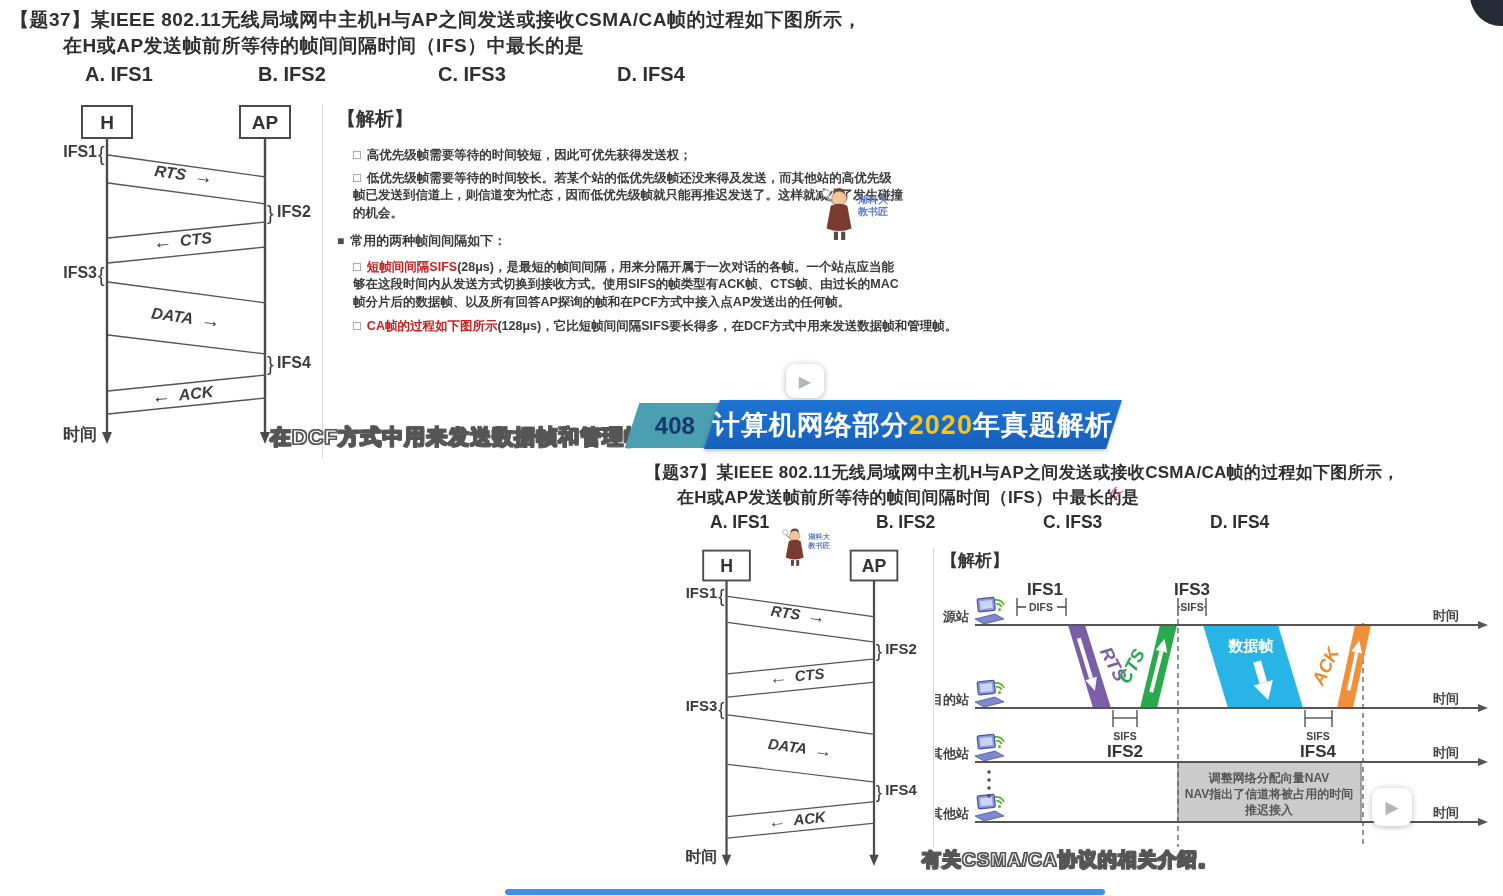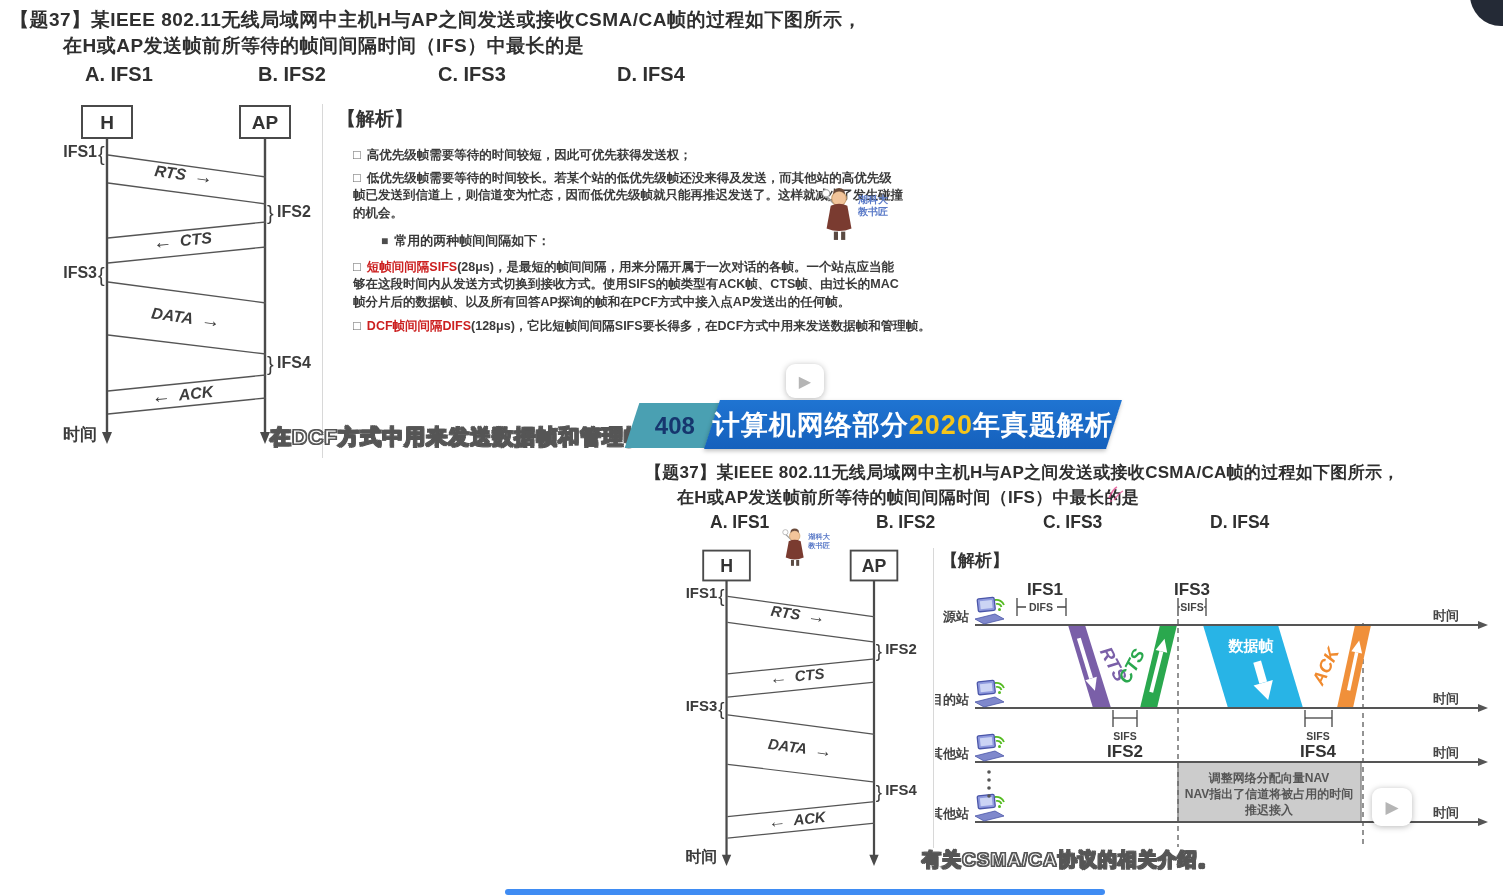--- a/index.html
+++ b/index.html
@@ -134,23 +134,23 @@
     <text class="seqtime" x="8" y="340">时间</text>
   </svg>
 
   <div class="abs vdiv" style="left:322px;top:104px;height:354px;"></div>
 
   <div class="abs ana-header" style="left:337px;top:106px;">【解析】</div>
 
   <div class="abs ana" style="left:337px;top:142px;">
     <p class="sub" style="margin-top:4px;"><span class="hbullet">□</span><span>高优先级帧需要等待的时间较短，因此可优先获得发送权；</span></p>
     <p class="sub" style="margin-top:4px;"><span class="hbullet">□</span><span>低优先级帧需要等待的时间较长。若某个站的低优先级帧还没来得及发送，而其他站的高优先级帧已发送到信道上，则信道变为忙态，因而低优先级帧就只能再推迟发送了。这样就减少了发生碰撞的机会。</span></p>
-    <p style="margin-top:10px;margin-left:44px;"><span class="bullet">■</span><span>常用的两种帧间间隔如下：</span></p>
+    <p style="margin-top:10px;"><span class="bullet">■</span><span>常用的两种帧间间隔如下：</span></p>
     <p class="sub" style="margin-top:7px;"><span class="hbullet">□</span><span class="red">短帧间间隔SIFS</span><span>(28μs)，是最短的帧间间隔，用来分隔开属于一次对话的各帧。一个站点应当能够在这段时间内从发送方式切换到接收方式。使用SIFS的帧类型有ACK帧、CTS帧、由过长的MAC帧分片后的数据帧、以及所有回答AP探询的帧和在PCF方式中接入点AP发送出的任何帧。</span></p>
-    <p class="sub nowrap" style="margin-top:6px;"><span class="hbullet">□</span><span class="red">DCF帧间间隔DIFS</span><span>(128μs)，它比短帧间间隔SIFS要长得多，在DCF方式中用来发送数据帧和管理帧。</span></p>
+    <p class="sub nowrap" style="margin-top:6px;"><span class="hbullet">□</span><span class="red">CA帧的过程如下图所示</span><span>(128μs)，它比短帧间间隔SIFS要长得多，在DCF方式中用来发送数据帧和管理帧。</span></p>
   </div>
 
   <div class="abs mascot" style="left:820px;top:186px;">
     <svg width="36" height="56" viewBox="0 0 34 54">
       <line x1="4" y1="8" x2="13" y2="17" stroke="#999" stroke-width="1.5"></line>
       <circle cx="5.5" cy="7" r="3.5" fill="#fff" stroke="#aaa"></circle>
       <circle cx="18" cy="12" r="7" fill="#f2c49a" stroke="#caa06e"></circle>
       <path d="M12,8 q6,-6 12,0 l-1,-4 q-5,-4 -10,0 z" fill="#6a4a3a"></path>
       <path d="M10,19 q8,-4 16,0 l4,22 q-12,5 -24,0 z" fill="#7a3b30"></path>
       <rect x="13" y="44" width="4" height="8" fill="#5a4a42"></rect>

